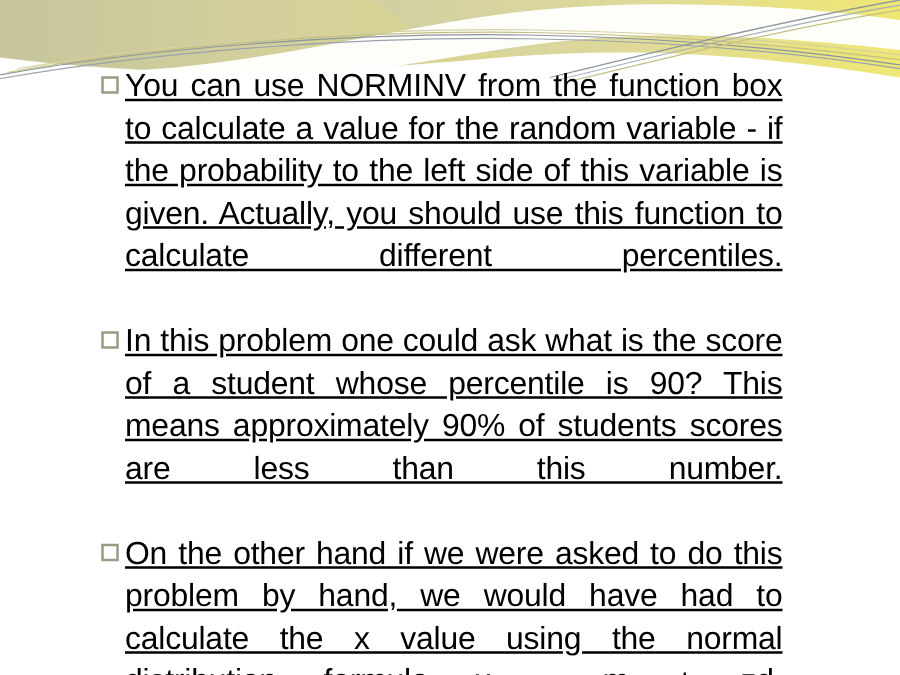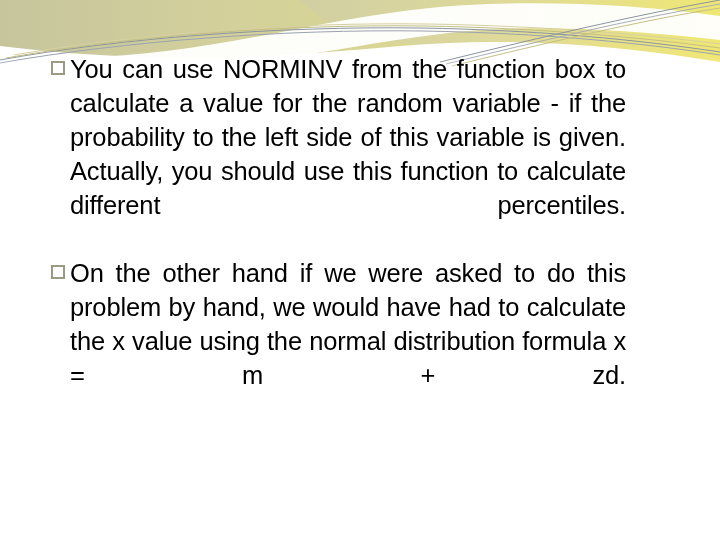--- a/index.html
+++ b/index.html
@@ -28,21 +28,22 @@
     height: 90px;
     pointer-events: none;
   }
   #content {
     position: absolute;
     left: 0;
     top: 0;
     width: 644px;
     height: 540px;
     box-sizing: border-box;
-    padding: 52px 18px 0 48px;
+    padding: 52px 18px 0 78px;
+    text-decoration: underline;
   }
   .bullet-para {
     position: relative;
     margin: 0 0 0 0;
     padding-left: 22px;
     color: #000000;
     font-size: 25.5px;
     line-height: 34px;
     text-align: justify;
     text-justify: inter-word;
@@ -118,20 +119,24 @@
     <rect x="0" y="58" width="720" height="32" fill="url(#fadeGrad)"></rect>
   </svg>
 
   <div id="content">
 
     <p class="bullet-para">
       <span class="bullet-marker"></span>
       <span class="bullet-text">You can use NORMINV from the function box to calculate a value for the random variable - if the probability to the left side of this variable is given. Actually, you should use this function to calculate different percentiles.</span>
     </p>
 
+    <p class="bullet-para">
+      <span class="bullet-marker"></span>
+      <span class="bullet-text">In this problem one could ask what is the score of a student whose percentile is 90? This means approximately 90% of students scores are less than this number.</span>
+    </p>
 
     <p class="bullet-para">
       <span class="bullet-marker"></span>
       <span class="bullet-text">On the other hand if we were asked to do this problem by hand, we would have had to calculate the x value using the normal distribution formula x = m + zd.</span>
     </p>
 
   </div>
 </div>
 
 </body></html>

